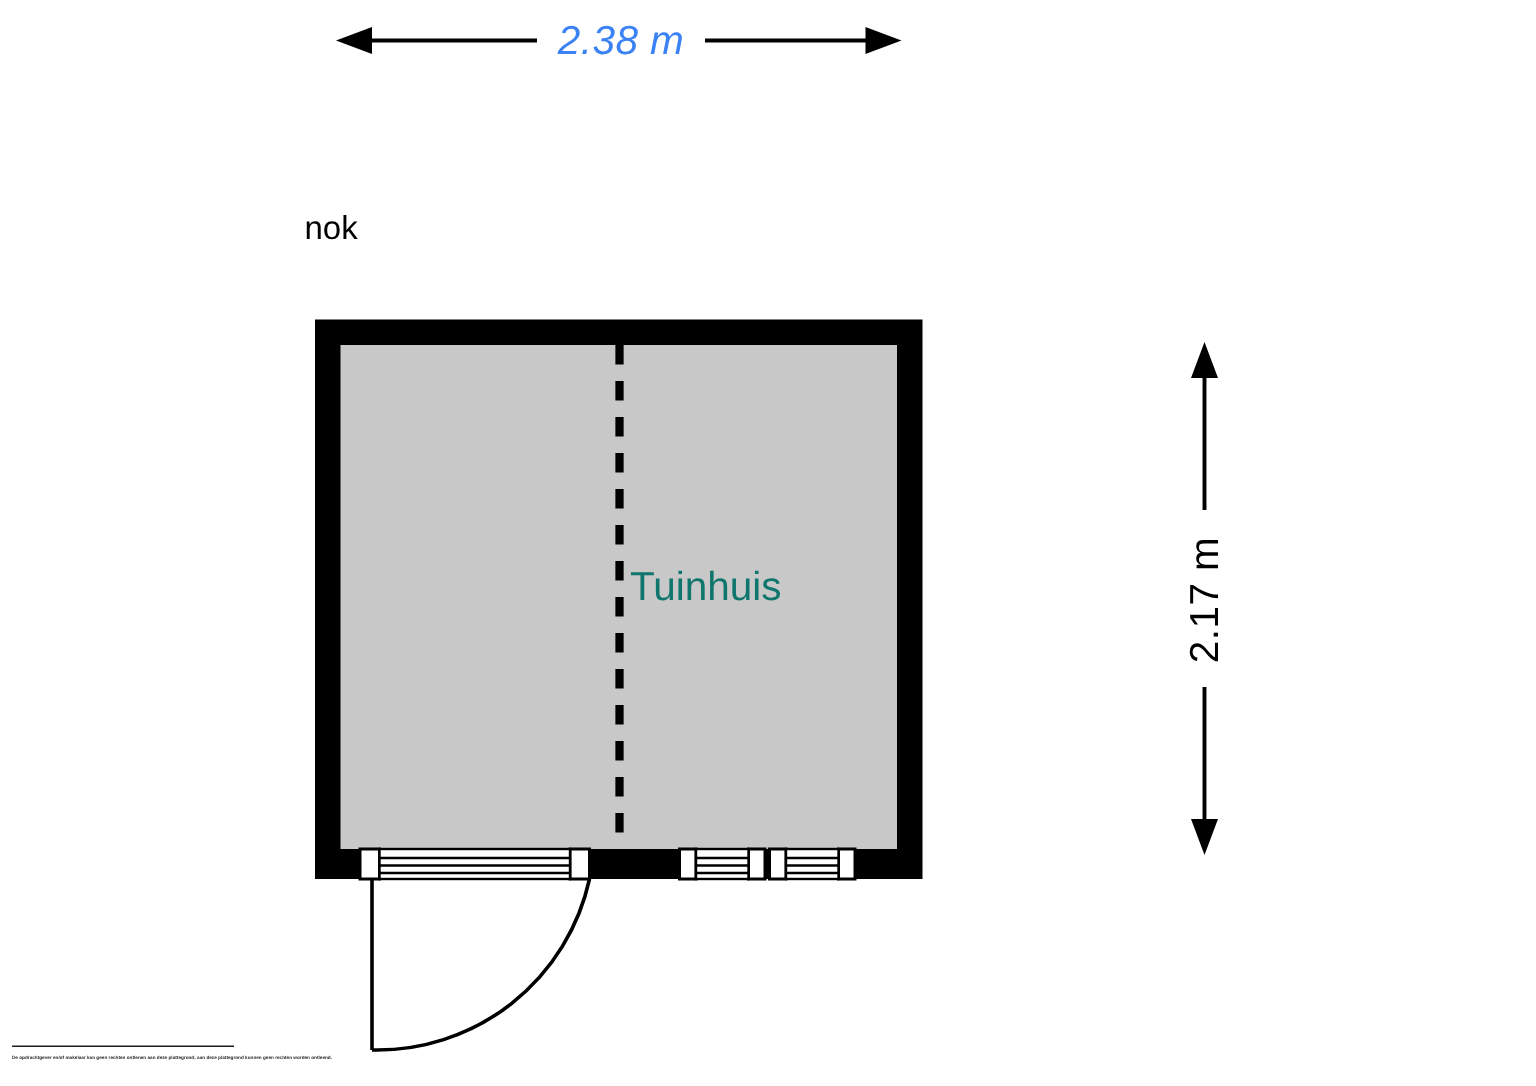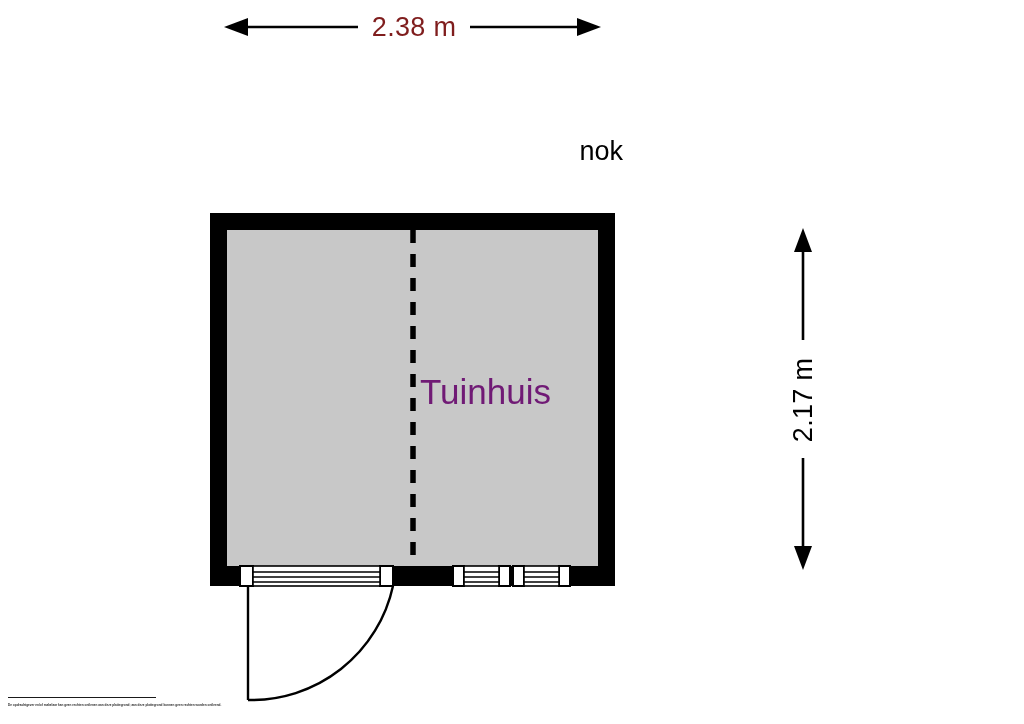--- a/index.html
+++ b/index.html
@@ -21,48 +21,49 @@
     width: 1024px;
     height: 724px;
   }
   .abs { position: absolute; }
 
   
   .dim-label-h {
     position: absolute;
     font-size: 27px;
     line-height: 30px;
-    color: #7f1d1d;
+    color: #3b82f6;
     white-space: nowrap;
     letter-spacing: 0.3px;
+    font-style: italic;
   }
   .dim-label-v {
     position: absolute;
     font-size: 27px;
     line-height: 30px;
     color: #000;
     white-space: nowrap;
     letter-spacing: 0.3px;
     transform-origin: 50% 50%;
     transform: rotate(-90deg);
   }
 
   
   .room-label {
     position: absolute;
-    font-size: 35px;
+    font-size: 27px;
     line-height: 33px;
     white-space: nowrap;
-    color: #701a75;
+    color: #0f766e;
   }
   .ridge-label {
     position: absolute;
     width: 420px;
-    text-align: right;
-    font-size: 27px;
+    text-align: left;
+    font-size: 22px;
     line-height: 33px;
     color: #000;
     white-space: nowrap;
   }
 
   
   #footer-rule {
     position: absolute;
     left: 8px;
     top: 697px;

